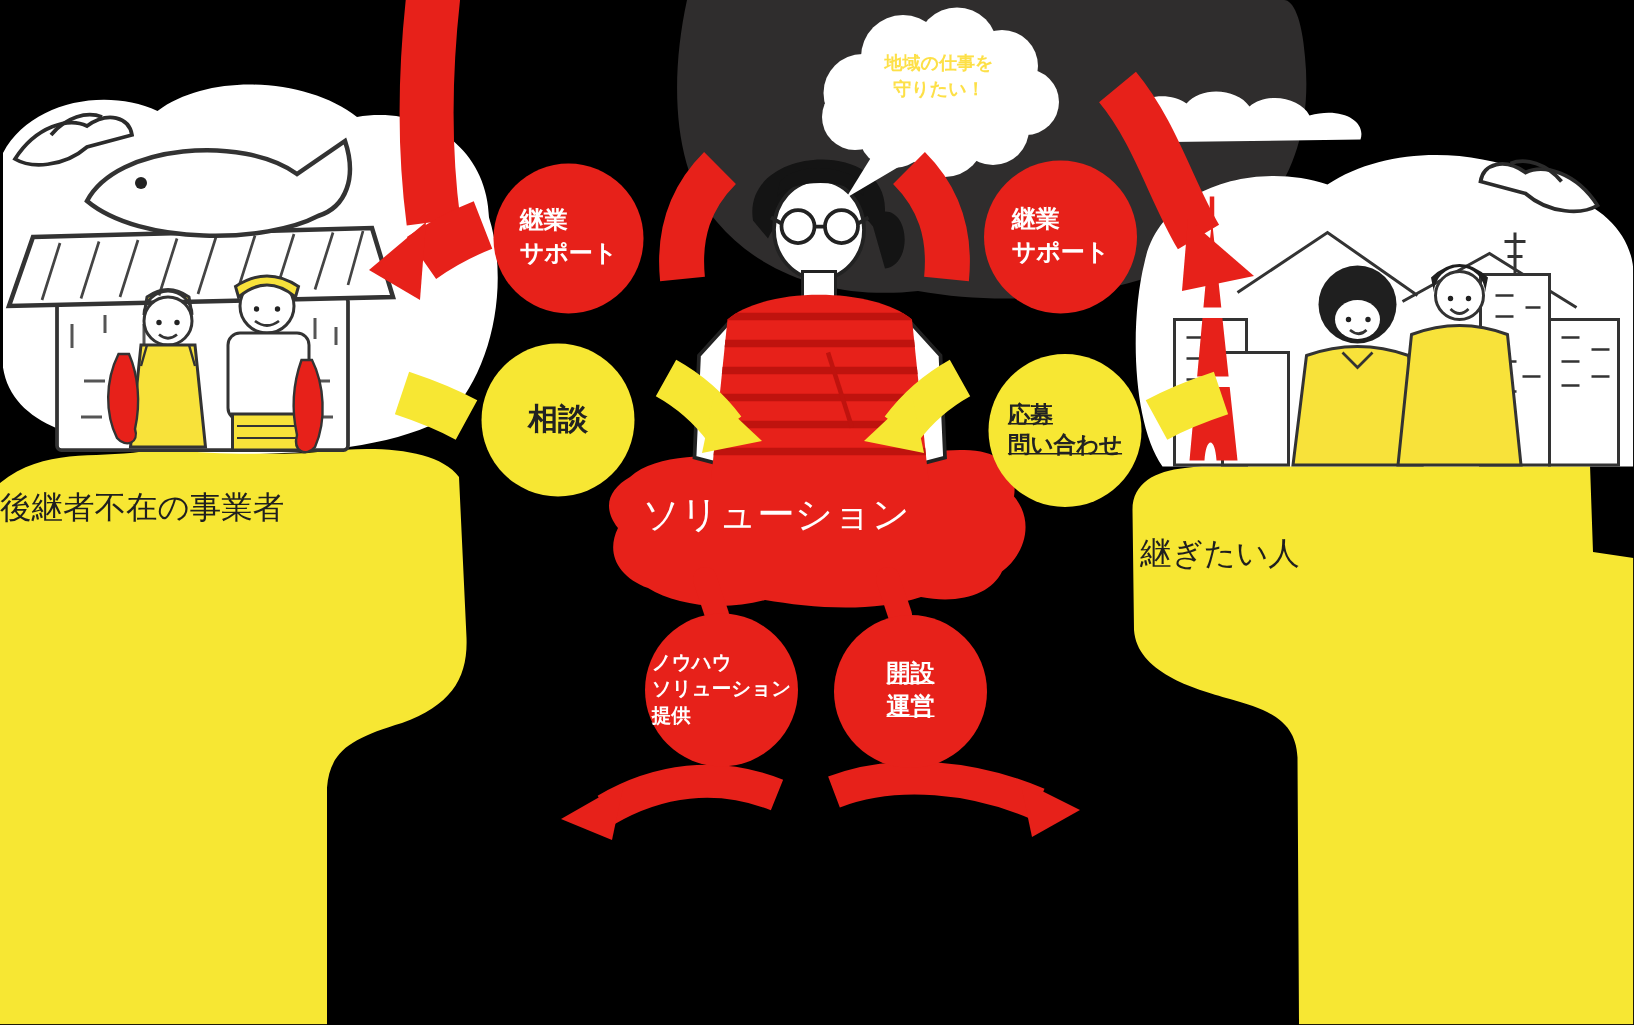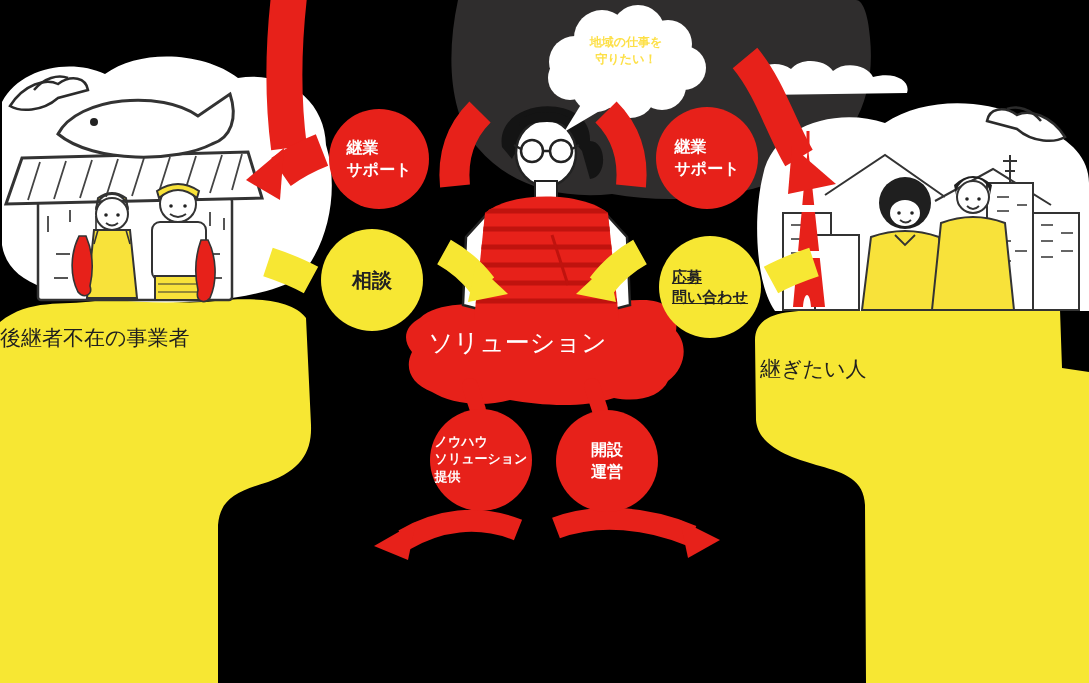--- a/index.html
+++ b/index.html
@@ -199,21 +199,21 @@
   <div class="circle red" style="left:329px;top:109px;width:100px;height:100px;font-size:16px;">継業
 サポート</div>
   <div class="circle yellow" style="left:321px;top:229px;width:102px;height:102px;font-size:20px;">相談</div>
   <div class="circle red" style="left:656px;top:107px;width:102px;height:102px;font-size:16px;">継業
 サポート</div>
   <div class="circle yellow" style="left:659px;top:236px;width:102px;height:102px;font-size:15px;text-decoration:underline;">応募
 問い合わせ</div>
   <div class="circle red" style="left:430px;top:409px;width:102px;height:102px;font-size:13px;font-family:Liberation Mono, monospace;">ノウハウ
 ソリューション
 提供</div>
-  <div class="circle red" style="left:556px;top:410px;width:102px;height:102px;font-size:16px;">開設
+  <div class="circle red" style="left:556px;top:410px;width:102px;height:102px;font-size:16px;text-decoration:underline;">開設
 運営</div>
 
   <div class="label" style="left:0;top:324px;width:320px;font-size:21px;">後継者不在の事業者</div>
   <div class="label on-red" style="left:428px;top:326px;width:230px;font-size:25px;">ソリューション</div>
   <div class="label" style="left:760px;top:326px;width:326px;font-size:21px;margin-top:29px;">継ぎたい人</div>
 
   <div class="bubble-text">地域の仕事を
 守りたい！</div>
 
 </div>

